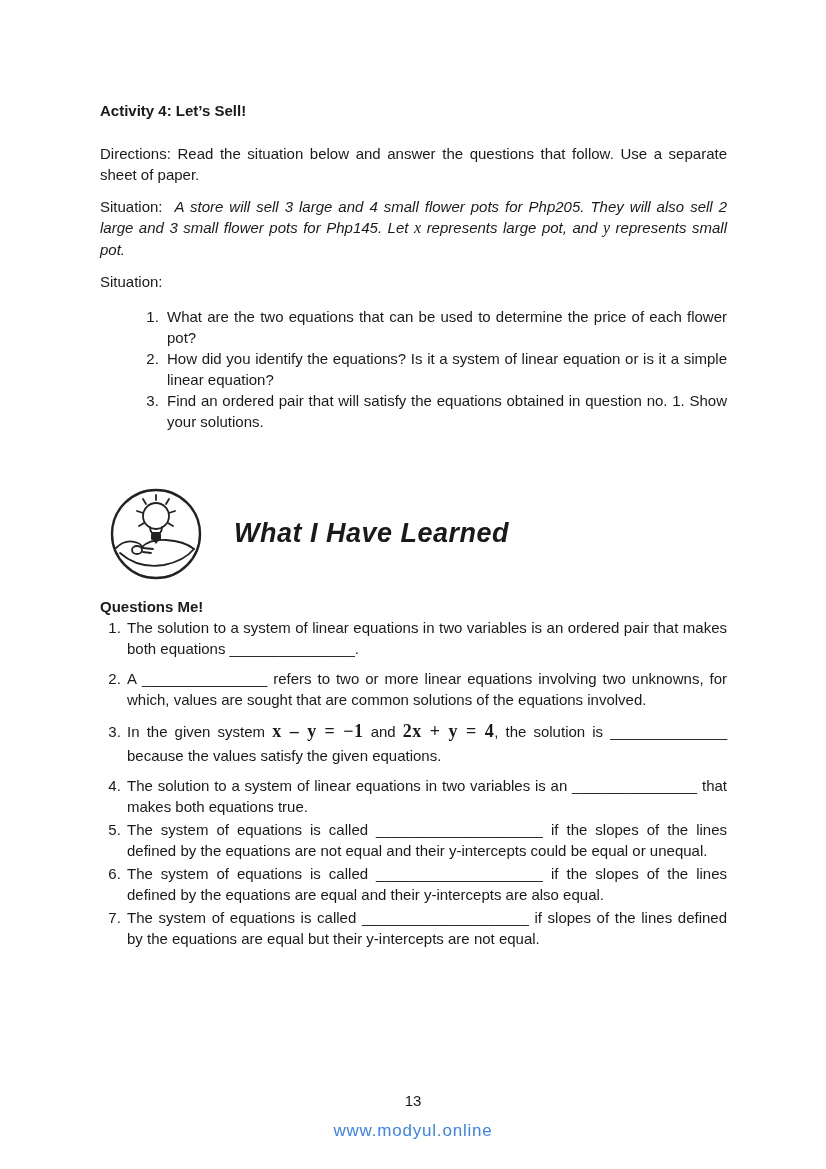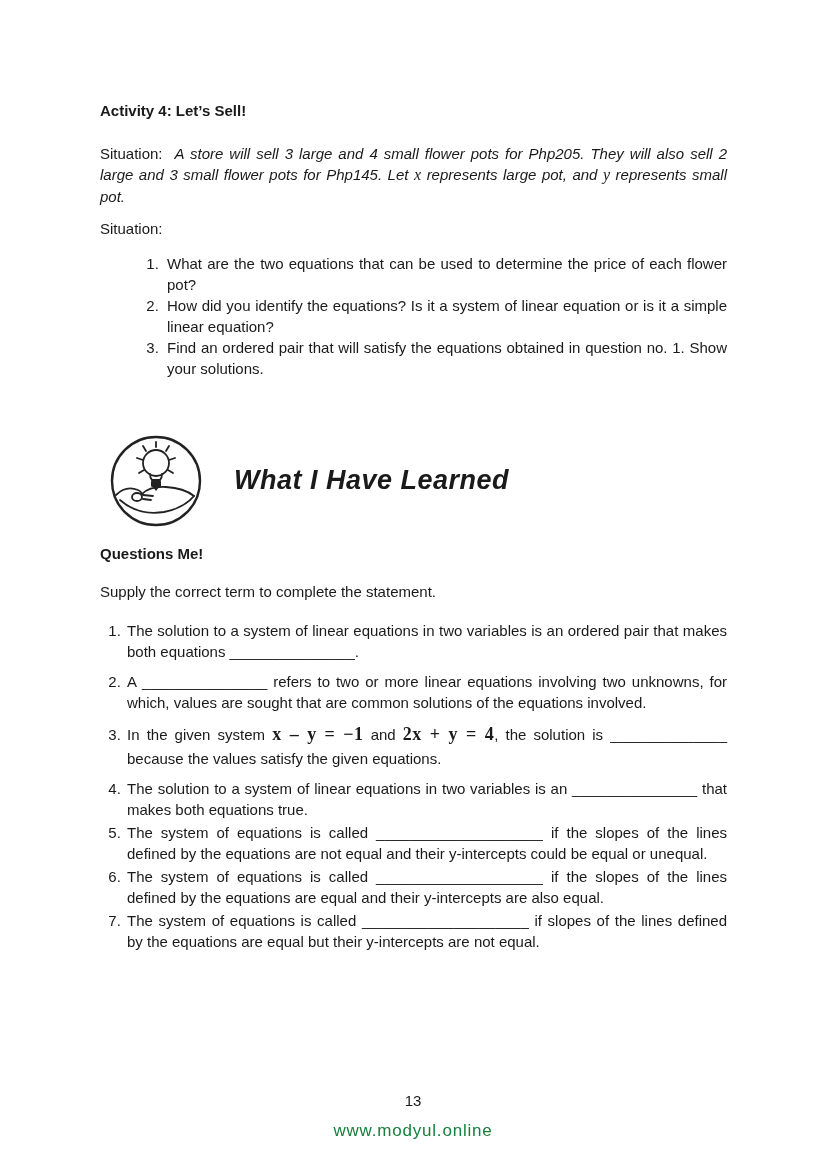--- a/index.html
+++ b/index.html
@@ -86,35 +86,36 @@
   ol.c-list li.gap { margin-bottom: 9px; }
   .footer {
     position: absolute;
     left: 0;
     right: 0;
     bottom: 26px;
     text-align: center;
   }
   .page-number { font-size: 15px; margin-bottom: 8px; }
   .watermark {
-    color: #15803d;
+    color: #3b82f6;
     font-size: 17px;
     letter-spacing: 0.8px;
   }
   svg .ln { stroke: #222; stroke-width: 2.4; fill: none; stroke-linecap: round; }
   svg .thin { stroke: #222; stroke-width: 1.8; fill: none; stroke-linecap: round; }
 </style>
 </head>
 <body>
 
 <div class="page">
   <div class="content">
 
     <h1 class="activity-title">Activity 4: Let’s Sell!</h1>
 
+    <p class="body-par">Directions: Read the situation below and answer the questions that follow. Use a separate sheet of paper.</p>
 
     <p class="body-par"><span>Situation:</span>&nbsp; <span class="it">A store will sell 3 large and 4 small flower pots for Php205. They will also sell 2 large and 3 small flower pots for Php145. Let </span><span class="math-var">x</span><span class="it"> represents large pot, and </span><span class="math-var">y</span><span class="it"> represents small pot.</span></p>
 
     <p class="q-label">Situation:</p>
 
     <ol class="q-list">
       <li>What are the two equations that can be used to determine the price of each flower pot?</li>
       <li>How did you identify the equations? Is it a system of linear equation or is it a simple linear equation?</li>
       <li>Find an ordered pair that will satisfy the equations obtained in question no. 1. Show your solutions.</li>
     </ol>
@@ -143,21 +144,20 @@
           <ellipse class="thin" cx="29" cy="64" rx="5" ry="4"></ellipse>
           <path class="thin" d="M35 62 L45 63"></path>
           <path class="thin" d="M35 66 L43 67"></path>
         </svg>
       </span>
       <h2 class="learned-title">What I Have Learned</h2>
     </div>
 
     <h3 class="complete-title">Questions Me!</h3>
 
-    <p class="instruction">Supply the correct term to complete the statement.</p>
 
     <ol class="c-list">
       <li class="gap">The solution to a system of linear equations in two variables is an ordered pair that makes both equations _______________.</li>
       <li class="gap">A _______________ refers to two or more linear equations involving two unknowns, for which, values are sought that are common solutions of the equations involved.</li>
       <li class="gap"><span>In the given system </span><span class="math">x – y = −1</span><span> and </span><span class="math">2x + y = 4</span><span>, the solution is ______________ because the values satisfy the given equations.</span></li>
       <li>The solution to a system of linear equations in two variables is an _______________ that makes both equations true.</li>
       <li>The system of equations is called ____________________ if the slopes of the lines defined by the equations are not equal and their y-intercepts could be equal or unequal.</li>
       <li>The system of equations is called ____________________ if the slopes of the lines defined by the equations are equal and their y-intercepts are also equal.</li>
       <li>The system of equations is called ____________________ if slopes of the lines defined by the equations are equal but their y-intercepts are not equal.</li>
     </ol>

